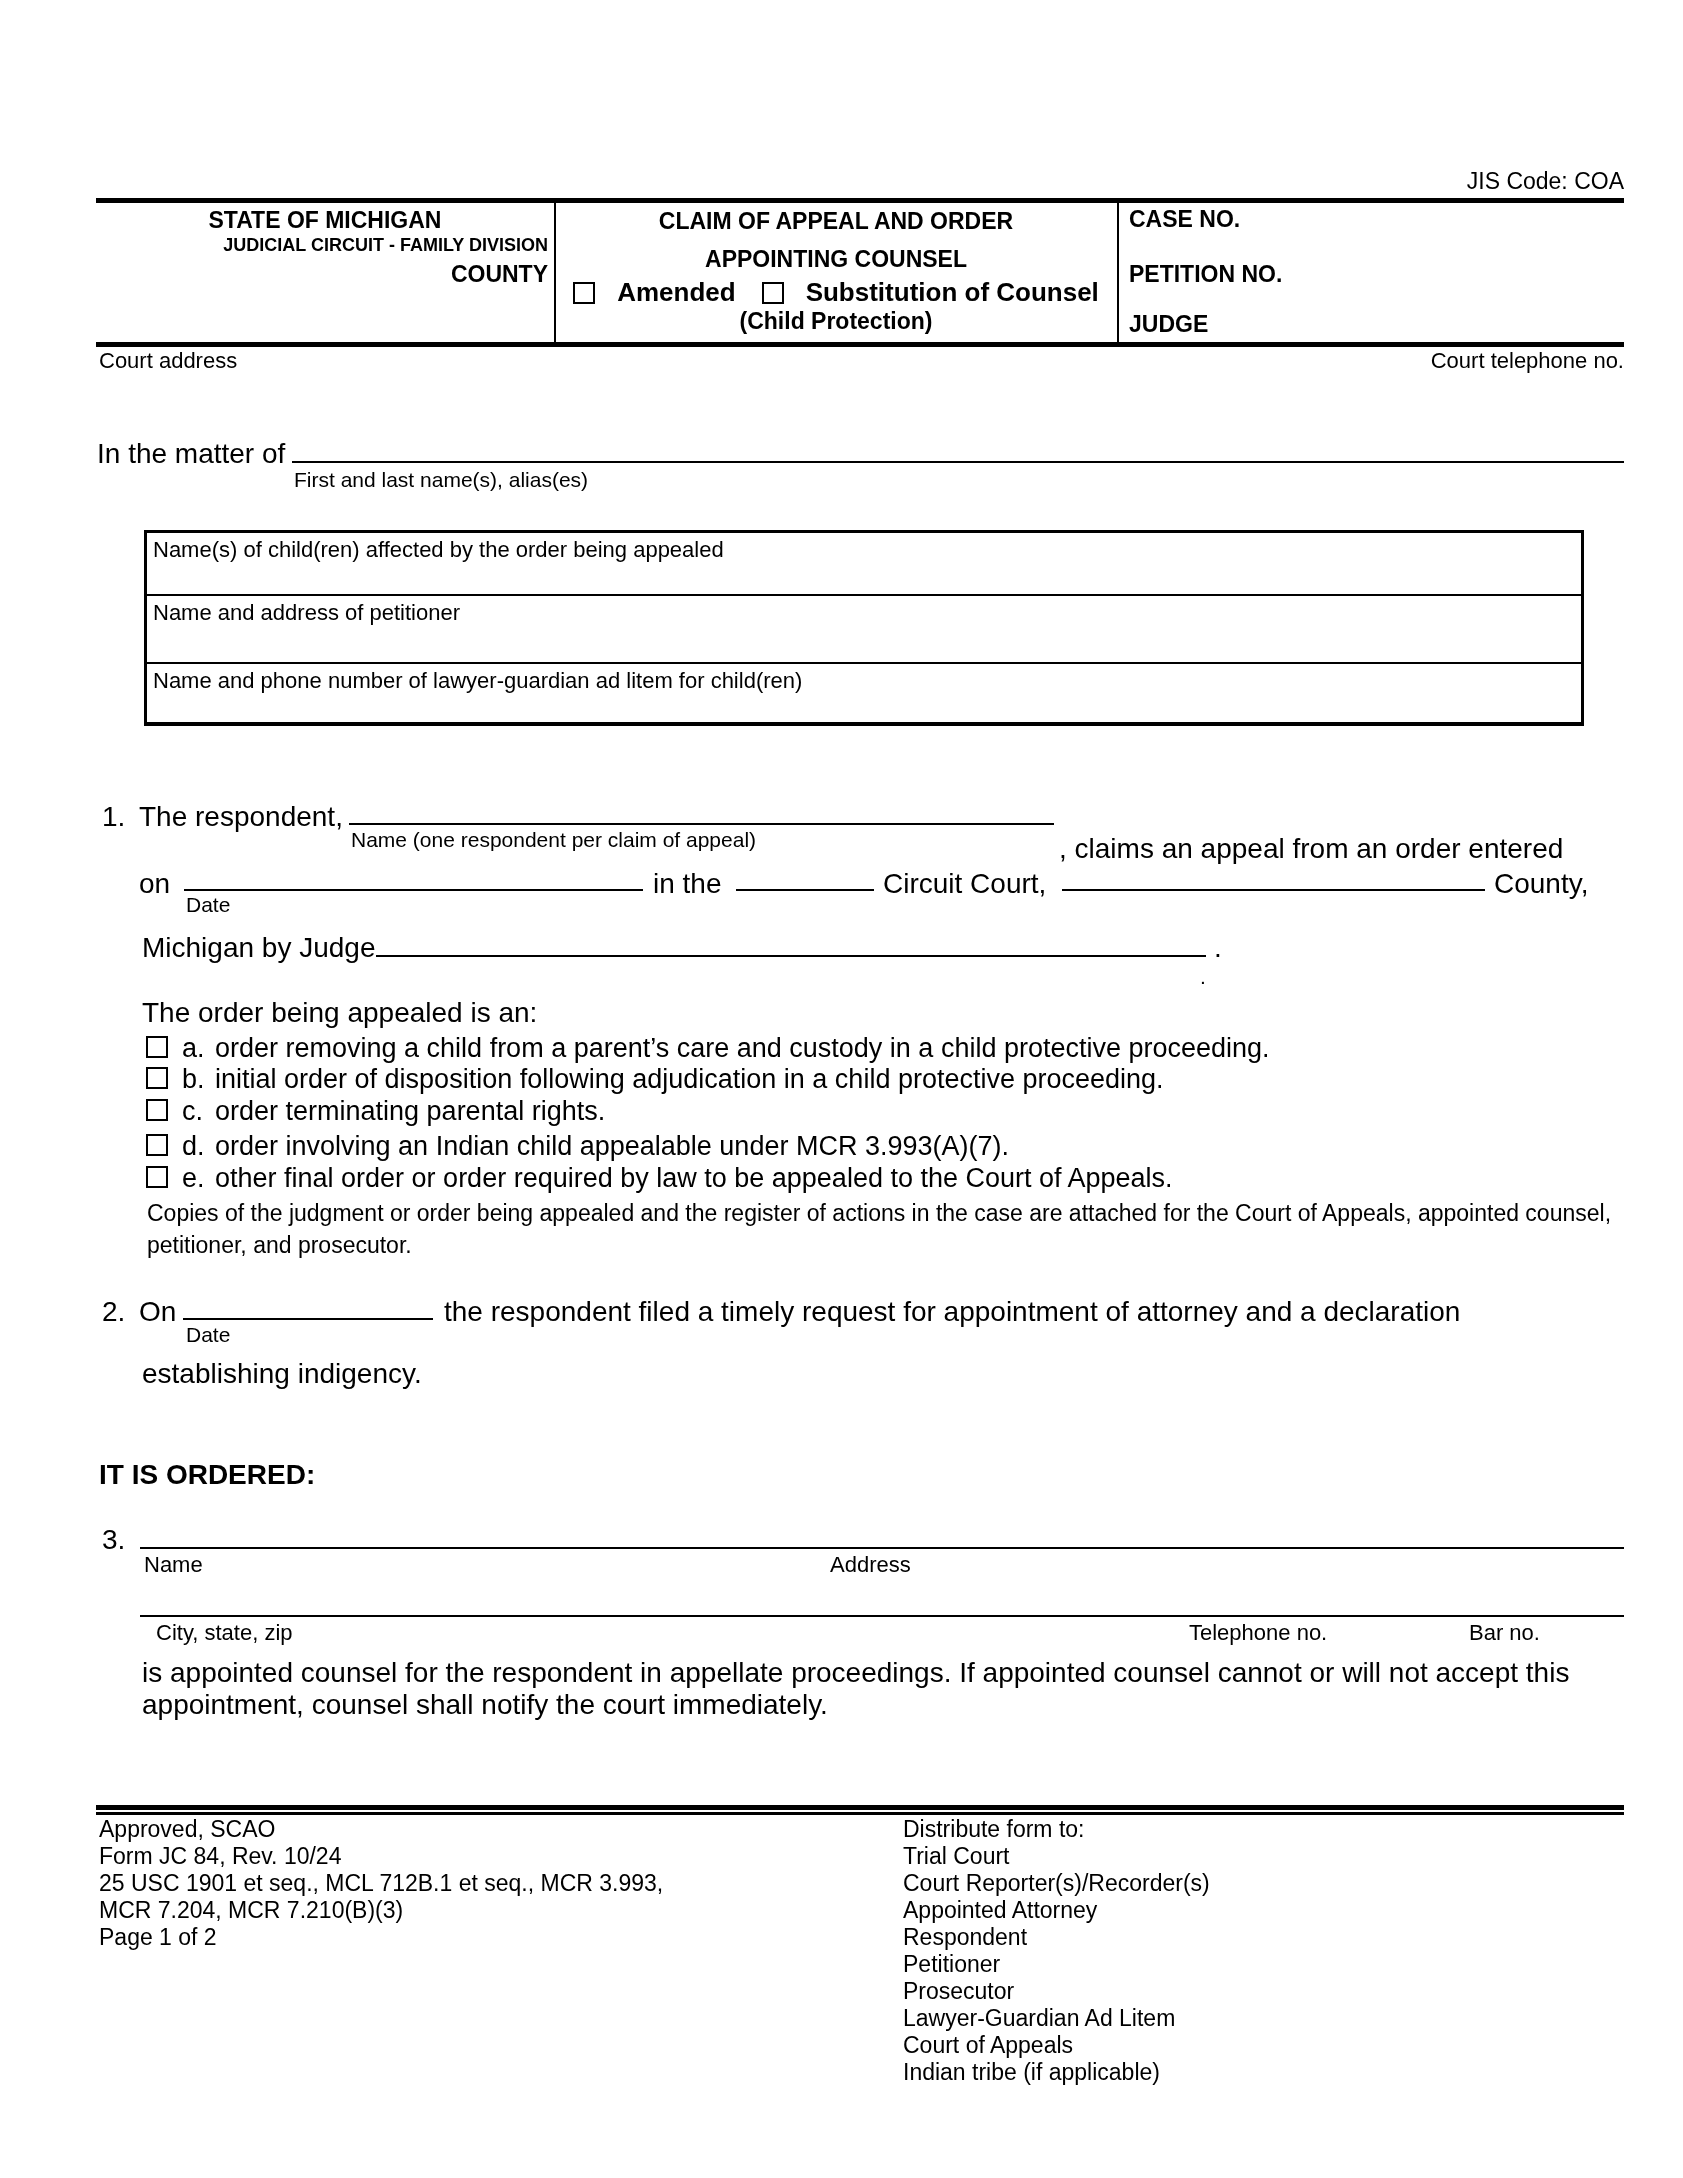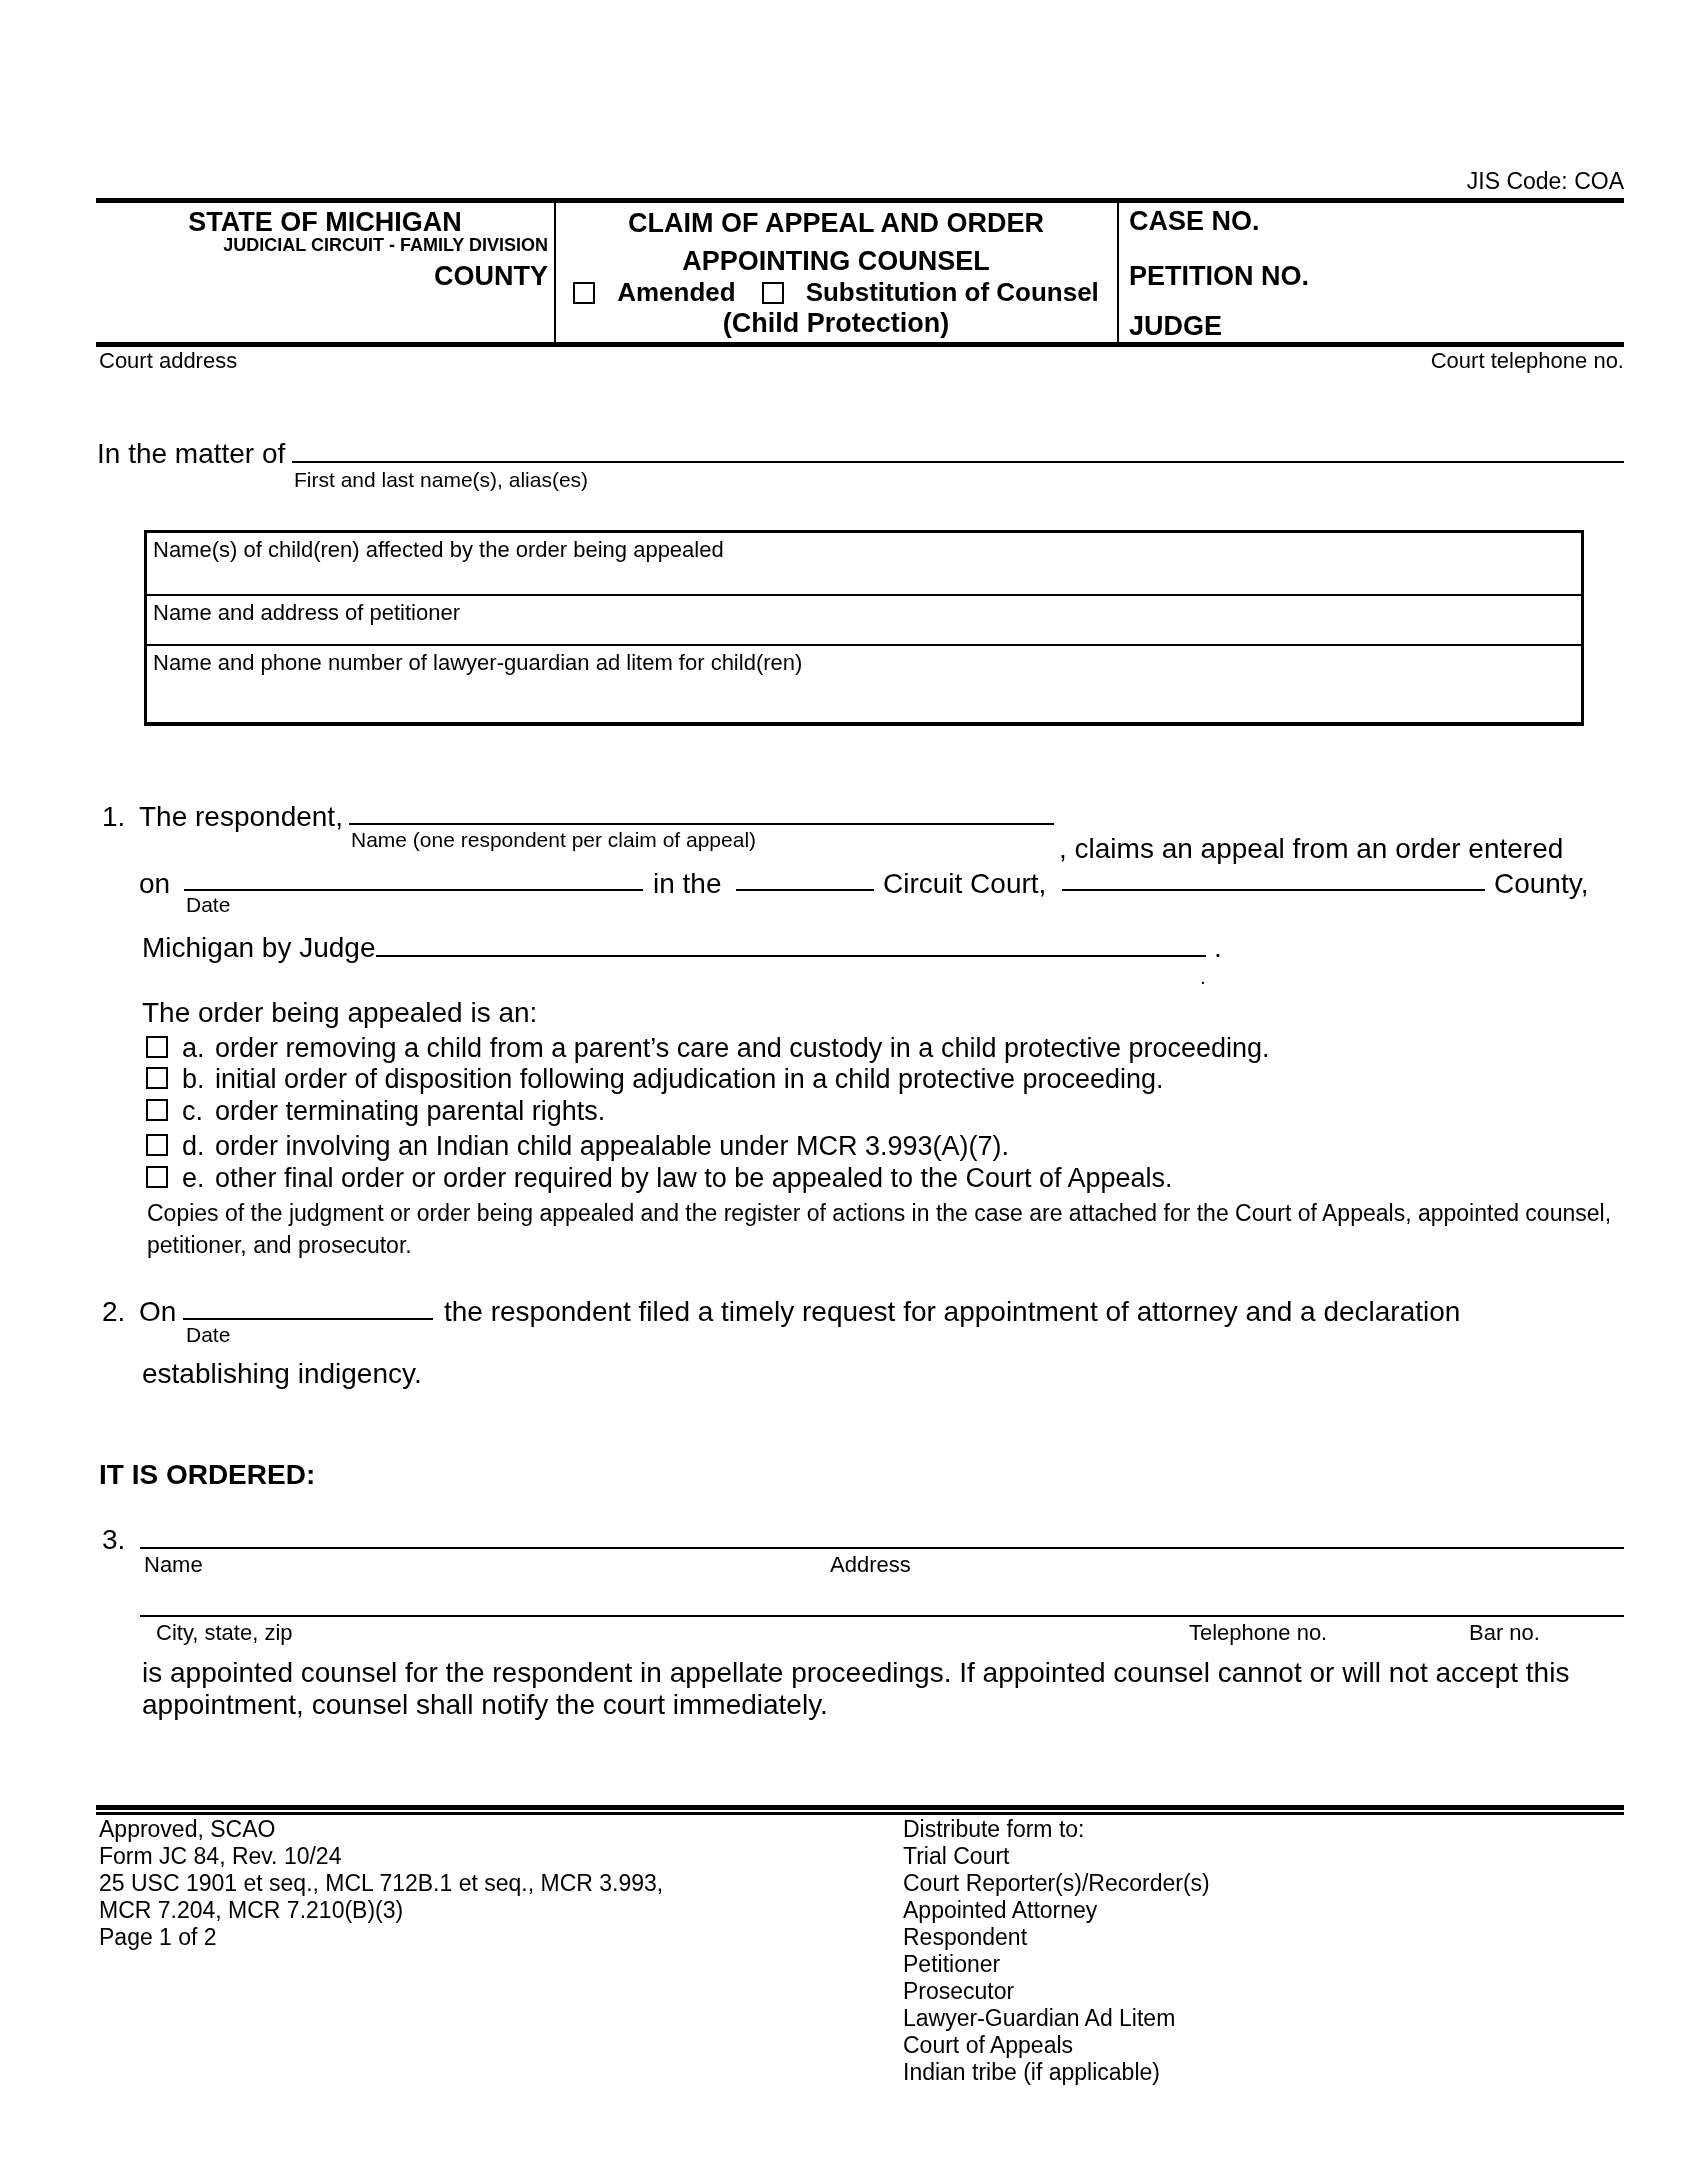--- a/index.html
+++ b/index.html
@@ -3,21 +3,21 @@
 <meta charset="utf-8">
 <style>
   html,body{margin:0;padding:0;background:#e8e8e8;}
   .page{
     position:relative;width:1683px;height:2178px;background:#ffffff;
     font-family:"Liberation Sans","DejaVu Sans",sans-serif;color:#000;
     overflow:hidden;
   }
   .abs{position:absolute;white-space:nowrap;}
   .t  {font-size:28px;}
-  .t27{font-size:27px;}
+  .t27{font-size:23px;}
   .sm {font-size:21px;}
   .lbl{font-size:22px;}
   .nt {font-size:23px;}
   .b  {font-weight:bold;}
   .it {margin-top:10px;}
   .ul{position:absolute;height:0;border-bottom:2px solid #000;}
   .cb{display:inline-block;width:22px;height:22px;border:2px solid #000;background:#fff;box-sizing:border-box;}
   
   .hdr{position:absolute;left:96px;top:198px;width:1528px;height:149px;
        border-top:5px solid #000;border-bottom:5px solid #000;box-sizing:border-box;}
@@ -83,21 +83,21 @@
 
   <div class="abs lbl" style="top:348px;left:99px;">Court address</div>
   <div class="abs lbl" style="top:348px;right:59px;">Court telephone no.</div>
 
   <div class="abs t" style="top:438px;left:97px;">In the matter of</div>
   <div class="ul" style="top:461px;left:292px;width:1332px;"></div>
   <div class="abs sm" style="top:468px;left:294px;">First and last name(s), alias(es)</div>
 
   <div class="ibox">
     <div class="irow" style="height:61px;"><span>Name(s) of child(ren) affected by the order being appealed</span></div>
-    <div class="irow" style="height:50px;"><span>Name and address of petitioner</span></div>
+    <div class="irow" style="height:68px;"><span>Name and address of petitioner</span></div>
     <div class="irow" style="height:61px;"><span>Name and phone number of lawyer-guardian ad litem for child(ren)</span></div>
   </div>
 
   <div class="abs t" style="top:801px;left:102px;">1.</div>
   <div class="abs t" style="top:801px;left:139px;">The respondent,</div>
   <div class="ul" style="top:823px;left:349px;width:705px;"></div>
   <div class="abs t" style="top:801px;left:1059px;margin-top:32px;">, claims an appeal from an order entered</div>
   <div class="abs sm" style="top:828px;left:351px;">Name (one respondent per claim of appeal)</div>
 
   <div class="abs t" style="top:868px;left:139px;">on</div>

